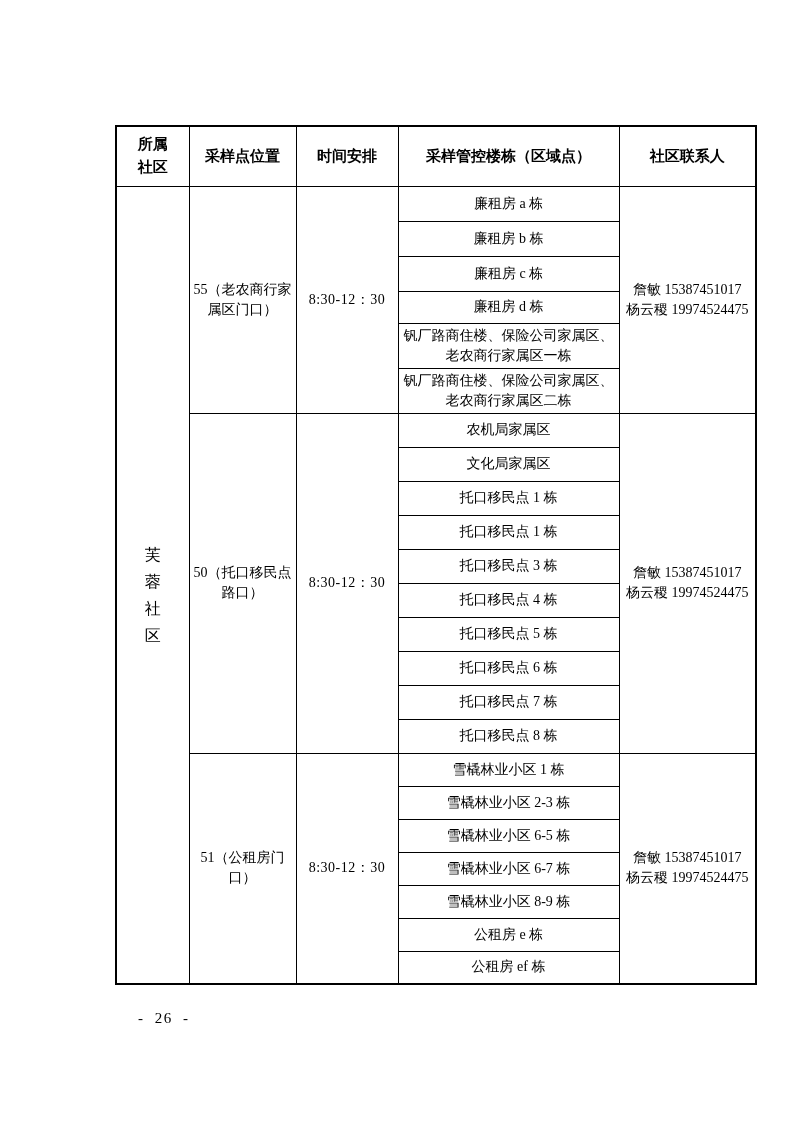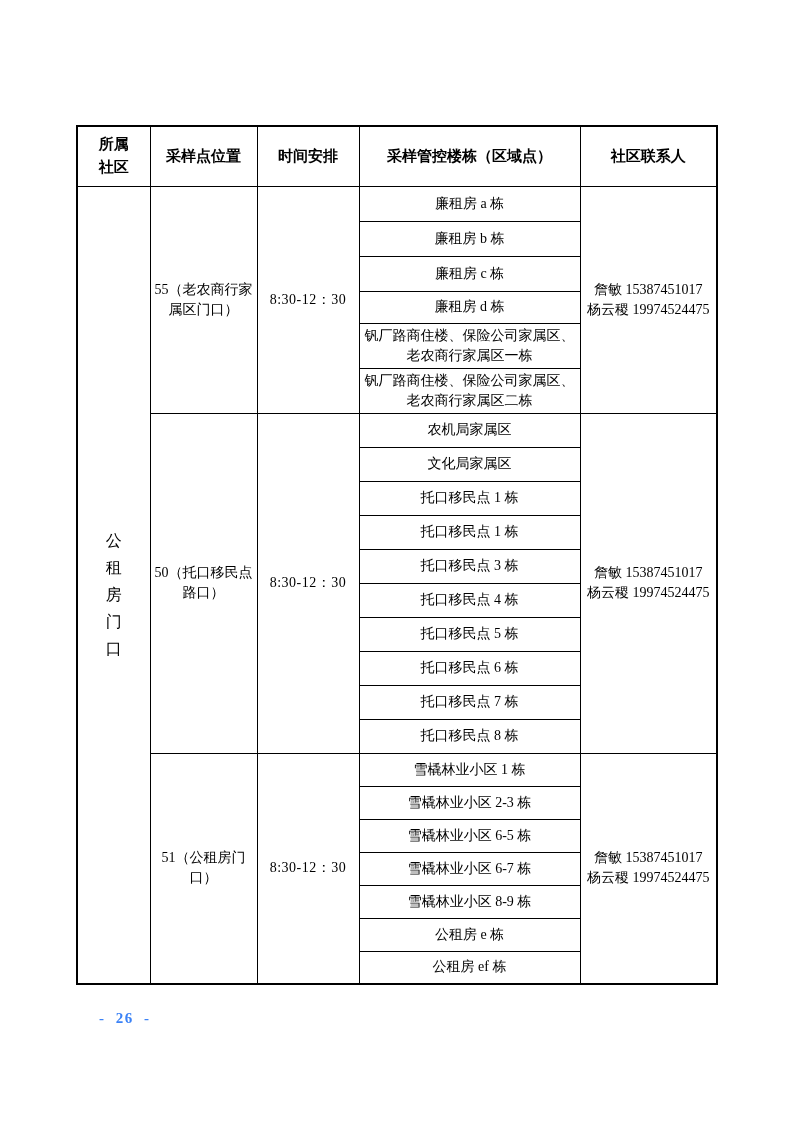--- a/index.html
+++ b/index.html
@@ -4,20 +4,21 @@
 <style>
   html, body { margin: 0; padding: 0; background: #ffffff; }
   .page {
     position: relative;
     width: 752px;
     height: 1122px;
     background: #ffffff;
     color: #000000;
     font-family: "Liberation Serif", serif;
     overflow: hidden;
+    margin-left: 39px;
   }
   table.sampling {
     position: absolute;
     left: 76px;
     top: 125px;
     width: 640px;
     border-collapse: collapse;
     table-layout: fixed;
     border: 2px solid #000;
   }
@@ -54,22 +55,21 @@
     word-break: break-all;
     letter-spacing: 0;
   }
   .page-number {
     position: absolute;
     left: 99px;
     top: 1010px;
     font-size: 15px;
     letter-spacing: 1.5px;
     word-spacing: 5px;
-    color: #3b82f6;
-    font-weight: bold;
+    color: #000000;
   }
 </style>
 </head>
 <body>
 
 <div class="page">
 
   <table class="sampling">
     <colgroup>
       <col style="width:73px">
@@ -85,21 +85,21 @@
         <th>采样点位置</th>
         <th>时间安排</th>
         <th>采样管控楼栋（区域点）</th>
         <th>社区联系人</th>
       </tr>
     </thead>
     <tbody>
 
       <tr class="r35">
         <td rowspan="23">
-          <span class="vtext">公租房门口</span>
+          <span class="vtext">芙蓉社区</span>
         </td>
         <td rowspan="6" class="loc-cell">55（老农商行家
 属区门口）</td>
         <td rowspan="6" class="time-cell">8:30-12：30</td>
         <td>廉租房 a 栋</td>
         <td rowspan="6" class="contact-cell">詹敏 15387451017
 杨云稷 19974524475</td>
       </tr>
       <tr class="r35">
         <td>廉租房 b 栋</td>

